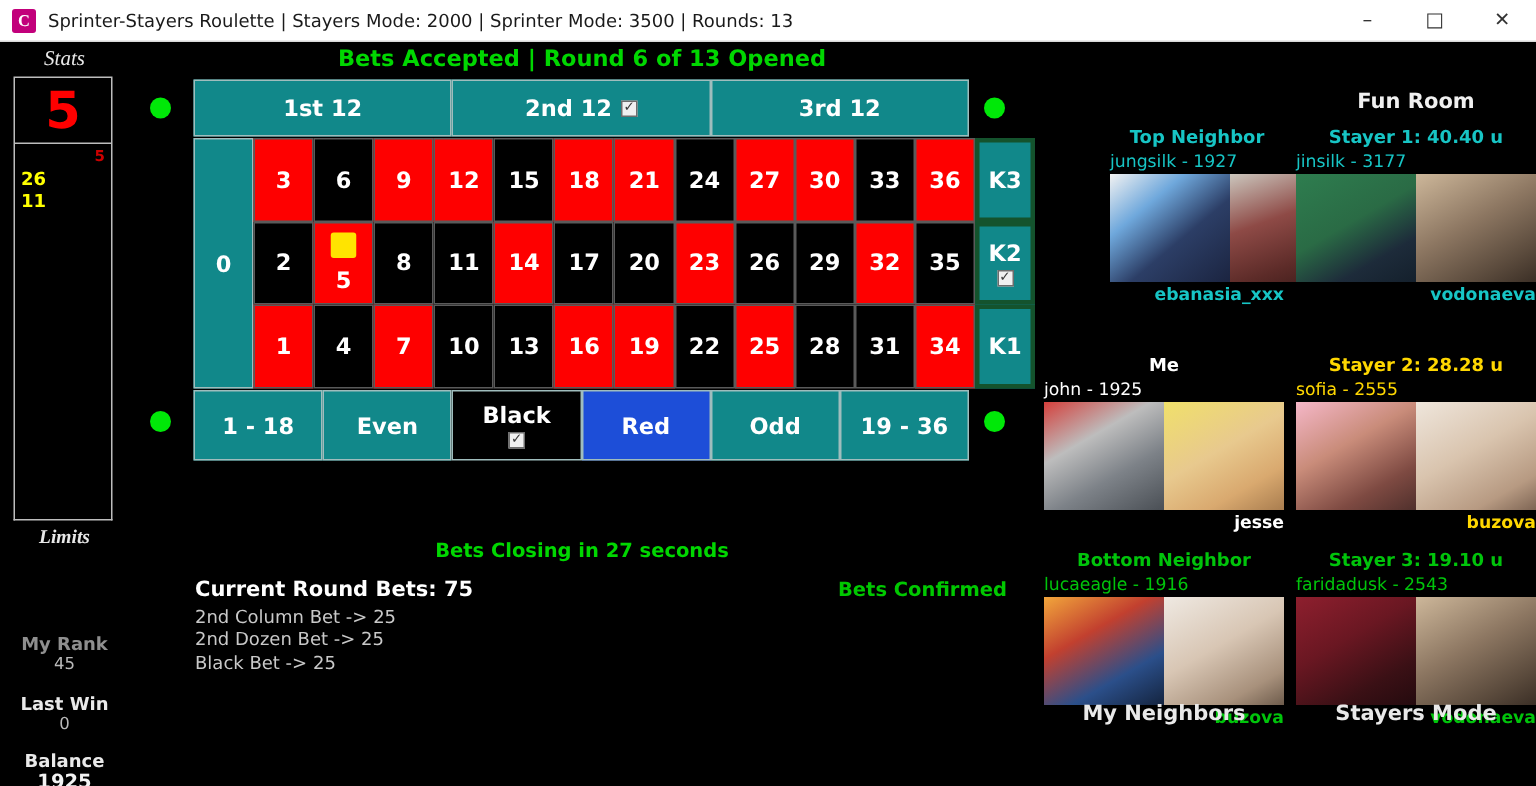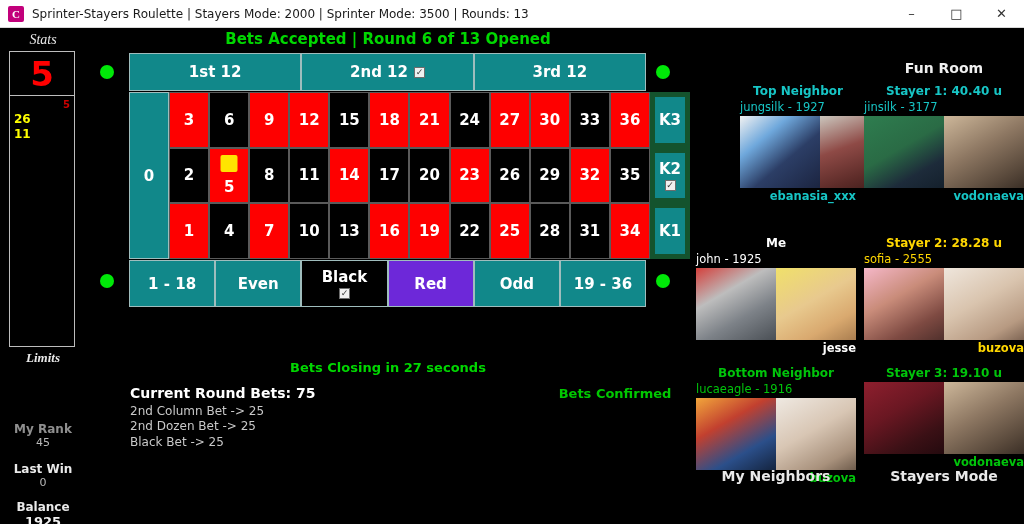--- a/index.html
+++ b/index.html
@@ -99,33 +99,33 @@
   .ncell.red { background: #fe0000; }
   .ncell.black { background: #000000; }
   .marker {
     position: absolute; top: 6px; left: 50%; transform: translateX(-50%);
     width: 17px; height: 17px; background: #ffe400; border-radius: 2px;
   }
   .ncell.marked { justify-content: center; align-items: flex-end; padding-bottom: 6px; }
 
   .kcol { width: 40px; display: flex; flex-direction: column; }
   .kcell {
-    flex: 1; background: #11888a; border: 5px solid #14532d;
+    flex: 1; background: #11888a; border: 3px solid #14532d;
     display: flex; flex-direction: column; align-items: center; justify-content: center;
     color: #fff; font-size: 15px; font-weight: bold;
   }
 
   .outside { position: absolute; left: 43px; top: 207px; width: 517px; height: 47px; display: flex; }
   .ocell {
     flex: 1; border: 1px solid #9fbdbd;
     display: flex; flex-direction: column; align-items: center; justify-content: center;
     color: #fff; font-size: 15px; font-weight: bold; background: #11888a;
   }
   .ocell.black { background: #000; }
-  .ocell.red { background: #6d28d9; }
+  .ocell.red { background: #1d4ed8; }
 
   .chk {
     width: 11px; height: 11px; background: #f0f0f0; border: 1px solid #6d6d6d;
     display: inline-flex; align-items: center; justify-content: center;
     color: #3a3a3a; font-size: 9px; line-height: 1; flex: none;
   }
   .chk-below { margin-top: 2px; }
 
   .closing {
     position: absolute; left: 86px; top: 360px; width: 604px; text-align: center;
@@ -428,20 +428,21 @@
           <div class="g-head green">Bottom Neighbor</div>
           <div class="g-sub green">lucaeagle - 1916</div>
           <div class="g-pics">
             <div class="pic" style="background: linear-gradient(150deg, rgb(242, 166, 59) 0%, rgb(194, 64, 47) 35%, rgb(43, 79, 138) 70%, rgb(20, 36, 63) 100%);"></div>
             <div class="pic" style="background: linear-gradient(150deg, rgb(239, 233, 226) 0%, rgb(216, 198, 180) 45%, rgb(168, 145, 124) 80%, rgb(110, 92, 76) 100%);"></div>
           </div>
           <div class="g-foot green">buzova</div>
         </div>
         <div class="group" style="left: 172px; top: 338px;">
           <div class="g-head green">Stayer 3: 19.10 u</div>
+          <div class="g-sub green">faridadusk -  2543</div>
           <div class="g-pics">
             <div class="pic" style="background: linear-gradient(150deg, rgb(142, 31, 46) 0%, rgb(106, 23, 34) 40%, rgb(58, 16, 21) 75%, rgb(36, 10, 14) 100%);"></div>
             <div class="pic" style="background: linear-gradient(150deg, rgb(205, 183, 154) 0%, rgb(141, 119, 98) 45%, rgb(90, 74, 60) 80%, rgb(59, 47, 38) 100%);"></div>
           </div>
           <div class="g-foot green">vodonaeva</div>
         </div>
       </div>
     <div class="bottom-lbl" style="left:172px; top:440px;">Stayers Mode</div>
     <div class="bottom-lbl" style="left:4px; top:440px;">My Neighbors</div>
   </div>

